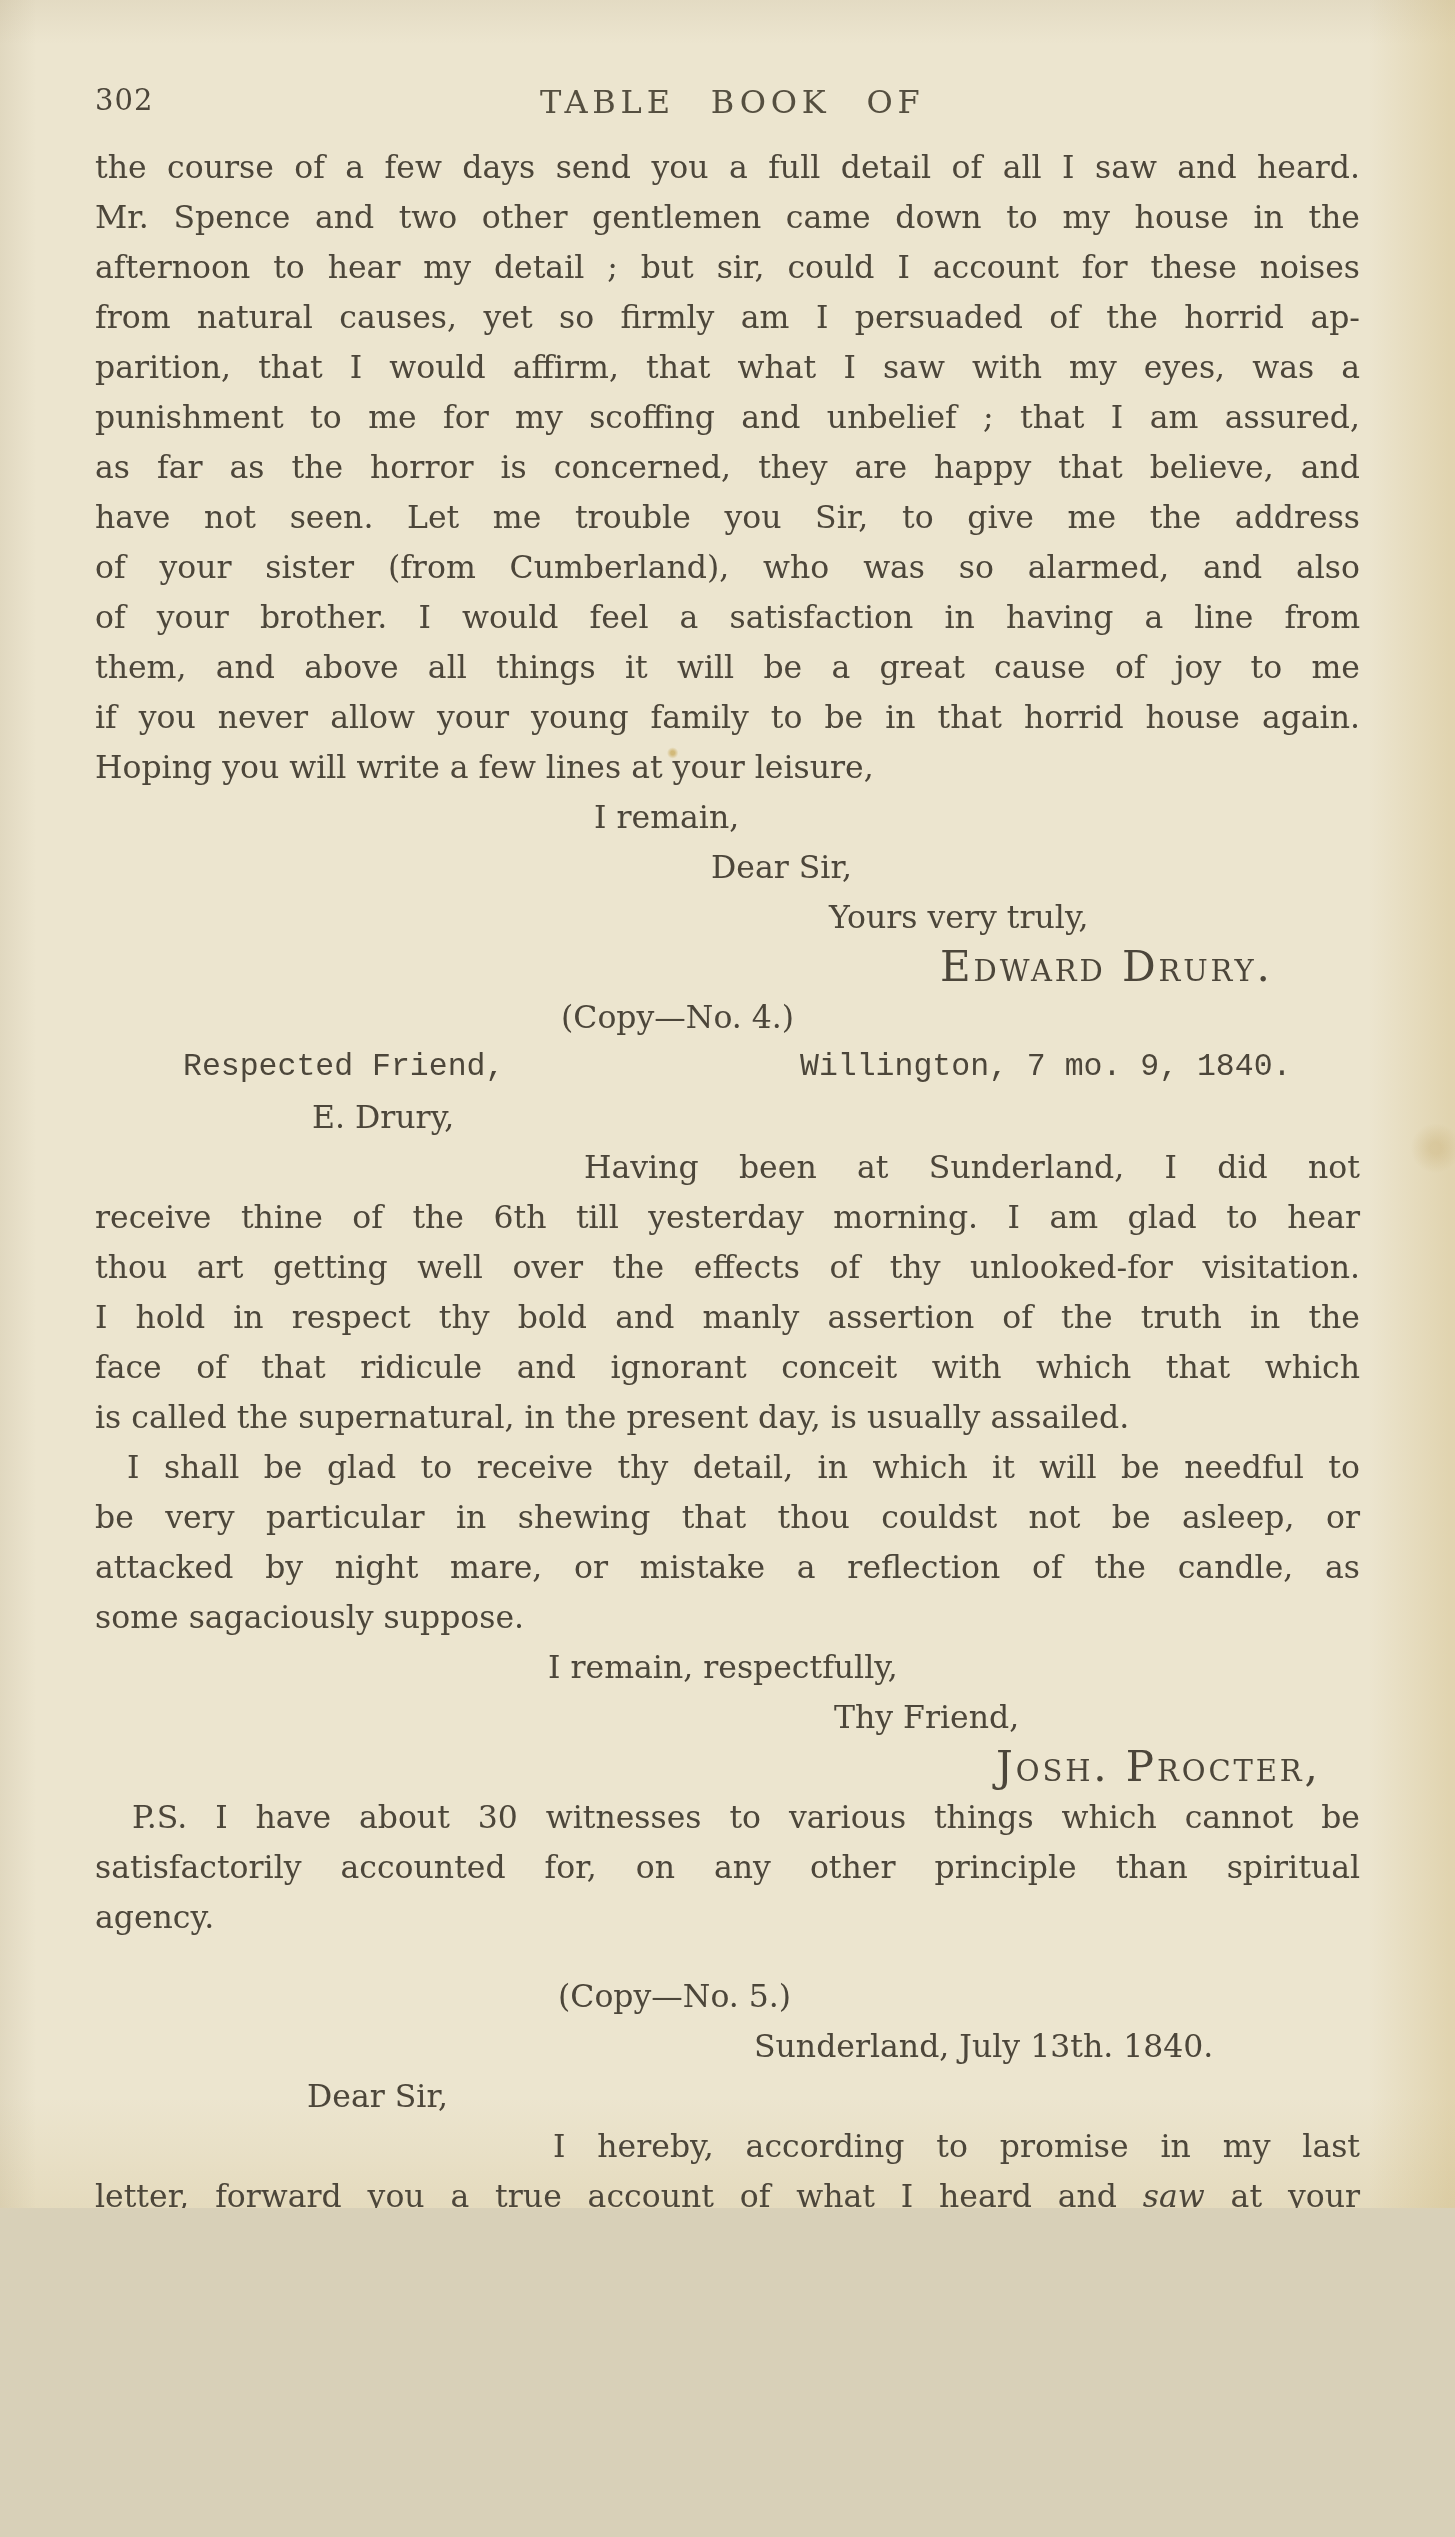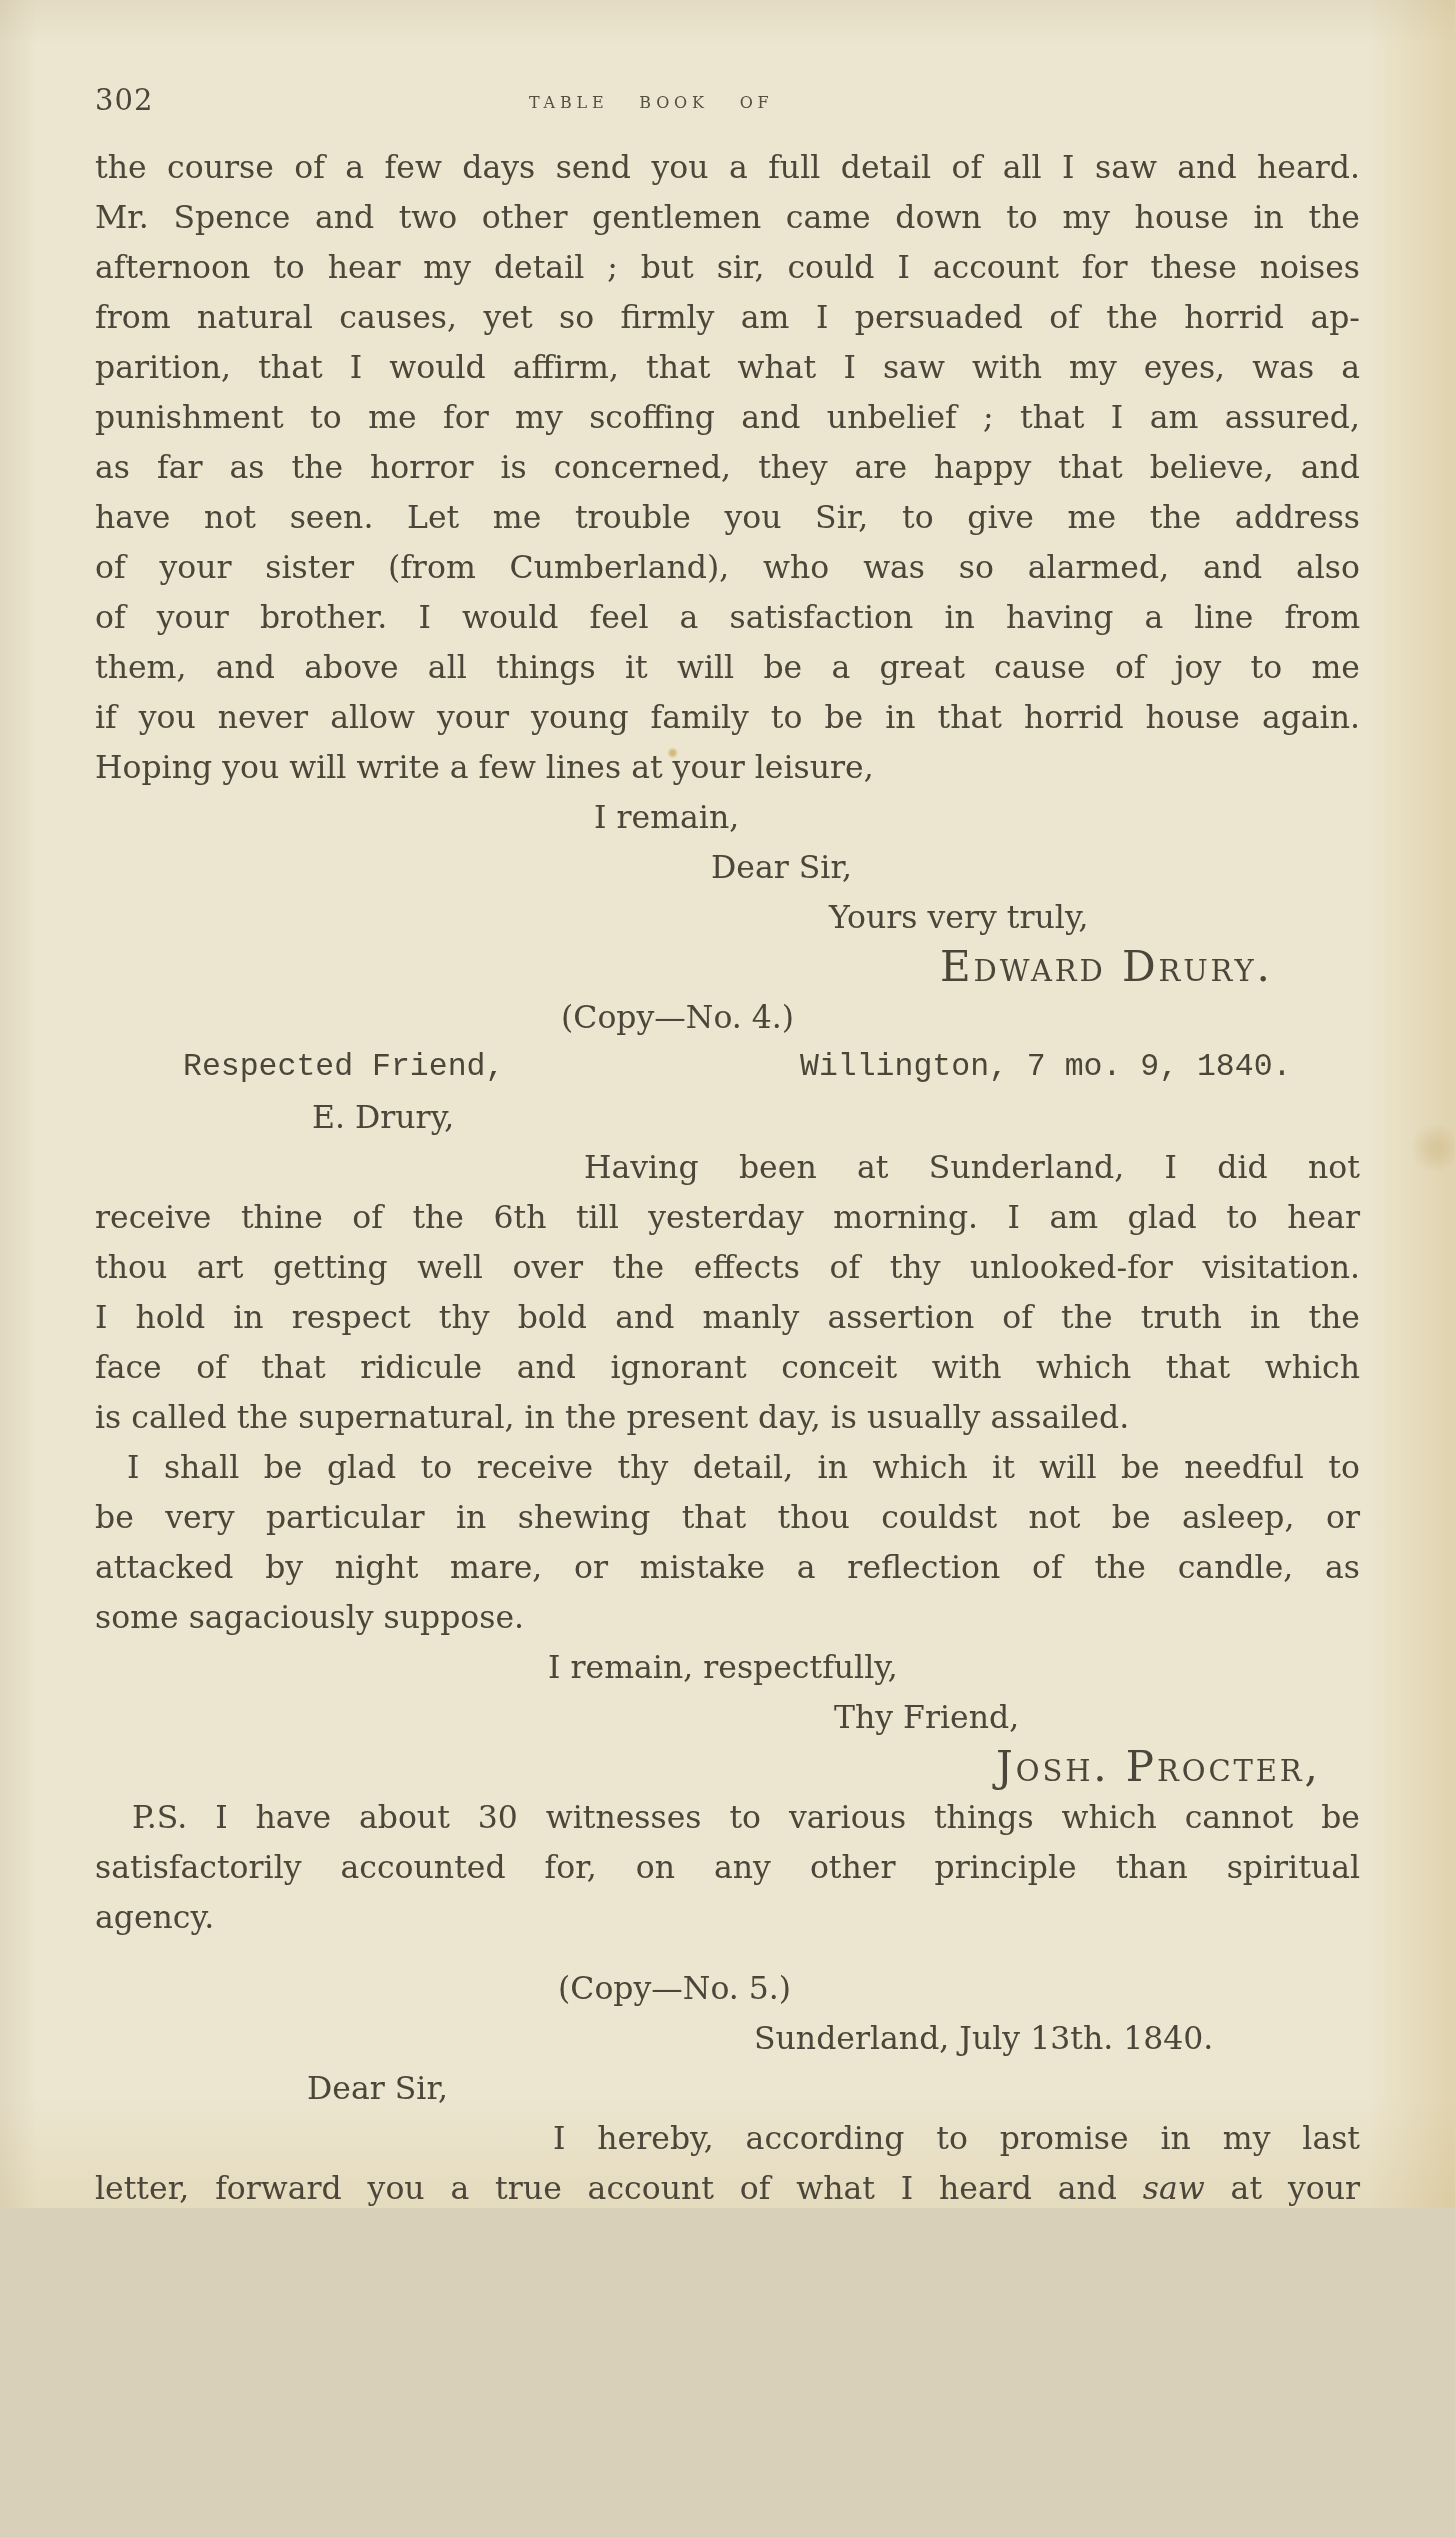--- a/index.html
+++ b/index.html
@@ -25,22 +25,22 @@
     top: 84px;
     width: 1265px;
   }
   
   .running-head { position: relative; height: 32px; }
   .page-num {
     position: absolute; left: 0; top: 0;
     font-size: 29px; line-height: 32px; letter-spacing: 1px;
   }
   .run-title {
-    position: absolute; left: 434px; top: 3.8px;
-    font-size: 16px; line-height: 29px;
+    position: absolute; left: 445px; top: 3.8px;
+    font-size: 32px; line-height: 29px;
     letter-spacing: 4.8px; word-spacing: 21px;
     color: #554f40;
   }
   
   .ln {
     font-size: 31.5px;
     line-height: 50px;
     height: 50px;
     white-space: normal;
   }
@@ -49,21 +49,21 @@
     font-variant: small-caps;
     letter-spacing: 2.9px;
     font-size: 42px;
   }
   .it { font-style: italic; }
   .row { position: relative; height: 50px; }
   .row .abs { position: absolute; top: 0; font-size: 31.5px; line-height: 50px; font-family: Liberation Mono, monospace; }
   
   .body1 { margin-top: 26px; }
   .copy4-heading { }
-  .copy5-block { margin-top: 21px; }
+  .copy5-block { margin-top: 29px; }
 </style>
 </head>
 <body>
 
 <div class="page">
   <div class="content">
 
     <header class="running-head">
       <span class="page-num">302</span>
       <span class="run-title">TABLE BOOK OF</span>

